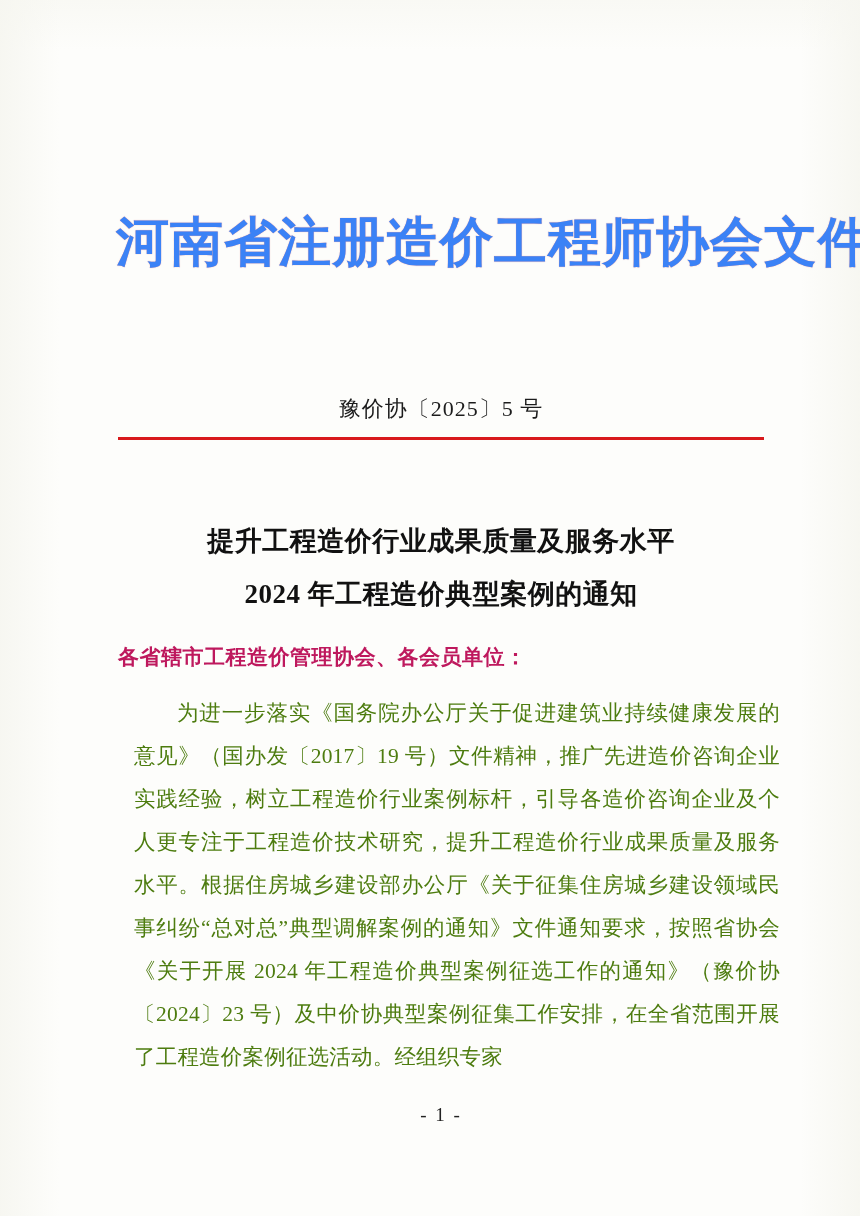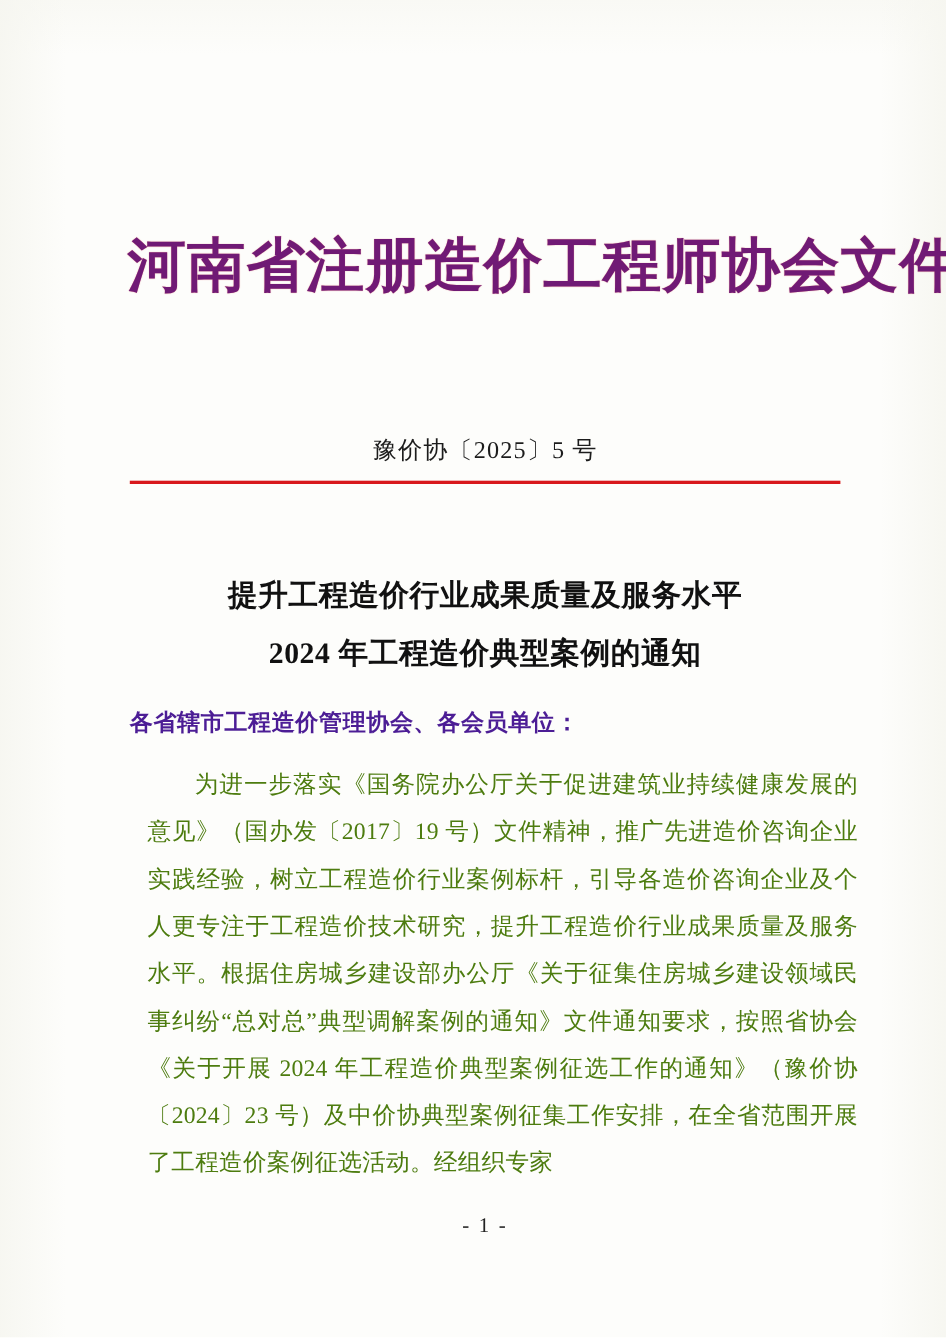--- a/index.html
+++ b/index.html
@@ -38,21 +38,21 @@
     top: 0;
     width: 646px;
     height: 1216px;
   }
   .doc-title {
     position: absolute;
     top: 212px;
     left: -2px;
     width: 650px;
     text-align: center;
-    color: #701a75;
+    color: #3b82f6;
     font-family: "Liberation Serif", "DejaVu Serif", serif;
     font-weight: 700;
     font-size: 53px;
     letter-spacing: 1px;
     line-height: 1.15;
     white-space: nowrap;
     text-shadow: 0 0 1px rgba(216,25,28,0.5);
   }
   .doc-number {
     position: absolute;
@@ -89,21 +89,21 @@
     font-family: Liberation Serif, serif;
   }
   .salutation {
     position: absolute;
     top: 643px;
     left: 0;
     width: 646px;
     font-weight: 700;
     font-size: 21px;
     letter-spacing: 0.5px;
-    color: #4c1d95;
+    color: #be185d;
   }
   .body-text {
     position: absolute;
     top: 692px;
     left: 16px;
     width: 646px;
     font-size: 21.5px;
     line-height: 43px;
     text-align: justify;
     text-justify: inter-ideograph;

